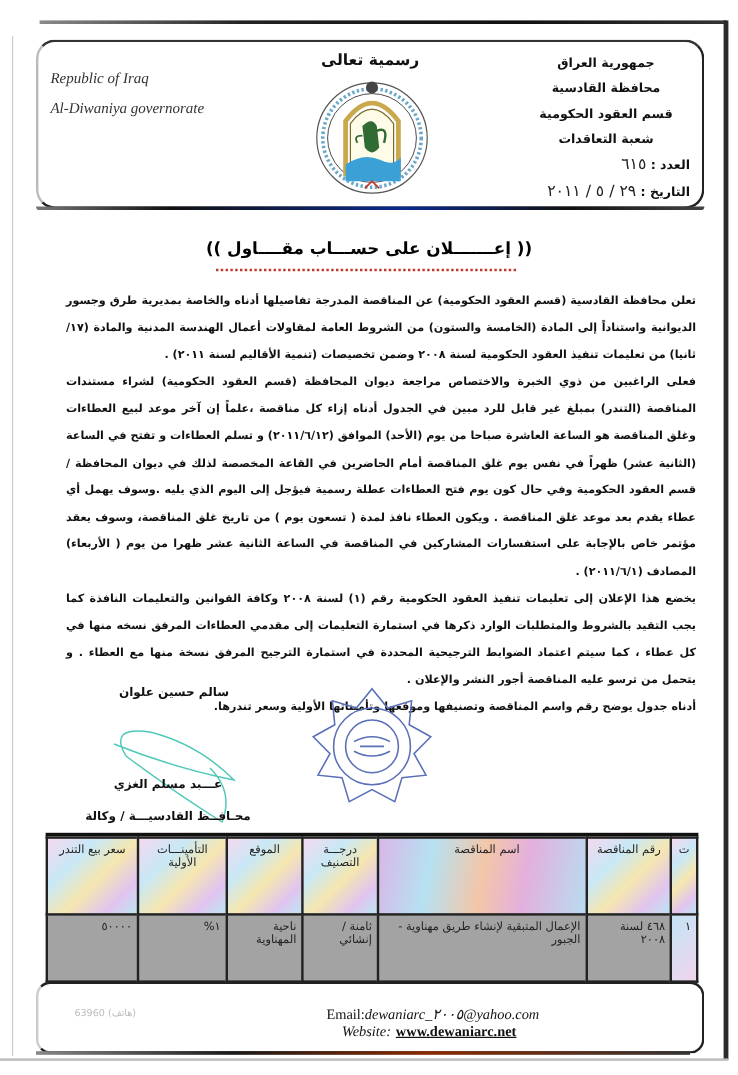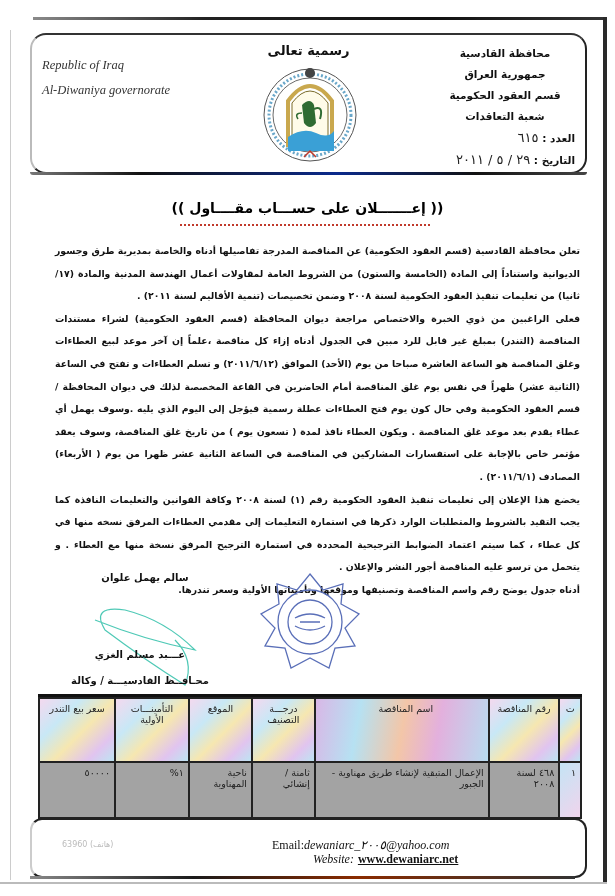--- a/index.html
+++ b/index.html
@@ -59,21 +59,21 @@
   .c-loc { width: 58px; }
   .c-ins { width: 68px; }
   .c-price { width: 70px; }
 
   
   .footer-box { position: absolute; left: 30px; top: 818px; width: 553px; height: 56px; border: 2px solid #222; border-radius: 12px; border-left-color: #ccc; }
   .footer-box .bottom-line { position: absolute; left: -2px; right: 10px; bottom: -3px; height: 3px; background: linear-gradient(90deg,#888,#1a1a1a 30%,#8a2b00 60%,#333); }
   .email { position: absolute; left: 240px; top: 18px; font-family: "Liberation Serif", serif; font-size: 12px; color: #111; }
   .email .addr { font-style: italic; }
   .website { position: absolute; left: 253px; top: 32px; font-family: "Liberation Serif", serif; font-size: 12px; color: #111; }
-  .website .label { font-style: italic; margin-left: 28px; }
+  .website .label { font-style: italic; }
   .website .url { text-decoration: underline; font-weight: bold; margin-left: 4px; }
   .phone { position: absolute; left: 30px; top: 20px; font-size: 8px; color: #bbb; direction: rtl; }
 </style>
 </head>
 <body>
 
 <div class="outer-top"></div>
 <div class="outer-right"></div>
 <div class="outer-left"></div>
 <div class="outer-bottom"></div>
@@ -94,22 +94,22 @@
     <path d="M34 86 L34 42 Q52 18 70 42 L70 86" fill="#fffbe9" stroke="#7a6a2a" stroke-width="1"></path>
     <path d="M30 76 Q45 66 58 72 Q70 78 76 70 L76 90 L30 90 Z" fill="#3aa0d6"></path>
     <path d="M44 44 Q52 36 56 44 L58 62 Q52 70 46 62 Z" fill="#2f6b32"></path>
     <path d="M56 48 Q66 44 62 58" fill="none" stroke="#2f6b32" stroke-width="2"></path>
     <path d="M44 52 Q36 52 40 58" fill="none" stroke="#2f6b32" stroke-width="1.5"></path>
     <circle cx="52" cy="12" r="5" fill="#444"></circle>
     <path d="M46 96 L52 90 L58 96" fill="none" stroke="#c0392b" stroke-width="1.5"></path>
   </svg>
 
   <div class="hdr-ar">
+    <span class="line">جمهورية العراق</span>
     <span class="line">محافظة القادسية</span>
-    <span class="line">جمهورية العراق</span>
     <span class="line">قسم العقود الحكومية</span>
     <span class="line">شعبة التعاقدات</span>
     <span class="line ref">
       <span>العدد :</span>
       <span class="hand">٦١٥</span>
     </span>
     <span class="line ref">
       <span>التاريخ :</span>
       <span class="hand">٢٩ / ٥ / ٢٠١١</span>
     </span>
@@ -120,21 +120,21 @@
 <div class="title-dots"></div>
 
 <div class="body-text">
   <p>تعلن محافظة القادسية (قسم العقود الحكومية) عن المناقصة المدرجة تفاصيلها أدناه والخاصة بمديرية طرق وجسور الديوانية واستناداً إلى المادة (الخامسة والستون) من الشروط العامة لمقاولات أعمال الهندسة المدنية والمادة (١٧/ثانيا) من تعليمات تنفيذ العقود الحكومية لسنة ٢٠٠٨ وضمن تخصيصات (تنمية الأقاليم لسنة ٢٠١١) .</p>
   <p>فعلى الراغبين من ذوي الخبرة والاختصاص مراجعة ديوان المحافظة (قسم العقود الحكومية) لشراء مستندات المناقصة (التندر) بمبلغ غير قابل للرد مبين في الجدول أدناه إزاء كل مناقصة ،علماً إن آخر موعد لبيع العطاءات وغلق المناقصة هو الساعة العاشرة صباحا من يوم (الأحد) الموافق (٢٠١١/٦/١٢) و تسلم العطاءات و تفتح في الساعة (الثانية عشر) ظهراً في نفس يوم غلق المناقصة أمام الحاضرين في القاعة المخصصة لذلك في ديوان المحافظة / قسم العقود الحكومية وفي حال كون يوم فتح العطاءات عطلة رسمية فيؤجل إلى اليوم الذي يليه .وسوف يهمل أي عطاء يقدم بعد موعد غلق المناقصة . ويكون العطاء نافذ لمدة ( تسعون يوم ) من تاريخ غلق المناقصة، وسوف يعقد مؤتمر خاص بالإجابة على استفسارات المشاركين في المناقصة في الساعة الثانية عشر ظهرا من يوم ( الأربعاء) المصادف (٢٠١١/٦/١) .</p>
   <p>يخضع هذا الإعلان إلى تعليمات تنفيذ العقود الحكومية رقم (١) لسنة ٢٠٠٨ وكافة القوانين والتعليمات النافذة كما يجب التقيد بالشروط والمتطلبات الوارد ذكرها في استمارة التعليمات إلى مقدمي العطاءات المرفق نسخه منها في كل عطاء ، كما سيتم اعتماد الضوابط الترجيحية المحددة في استمارة الترجيح المرفق نسخة منها مع العطاء . و يتحمل من ترسو عليه المناقصة أجور النشر والإعلان .</p>
   <p class="last">أدناه جدول يوضح رقم واسم المناقصة وتصنيفها وموقعها وتأميناتها الأولية وسعر تندرها.</p>
 </div>
 
 <div class="sig sig1">
-  <div>سالم يهمل علوان</div>
+  <div>سالم حسين علوان</div>
 </div>
 <svg class="signature-scribble" viewBox="0 0 120 90">
   <path d="M10 20 Q60 40 110 50 Q80 20 40 10 Q5 5 20 30 Q60 60 100 85 Q110 60 90 40" fill="none" stroke="#4fc9b6" stroke-width="1.2"></path>
 </svg>
 <div class="sig sig2">
   <div>عـــبد مسلم الغزي</div>
   <div>محـافــظ القادسيـــة / وكالة</div>
 </div>
 
 <svg class="stamp" viewBox="0 0 110 110">

